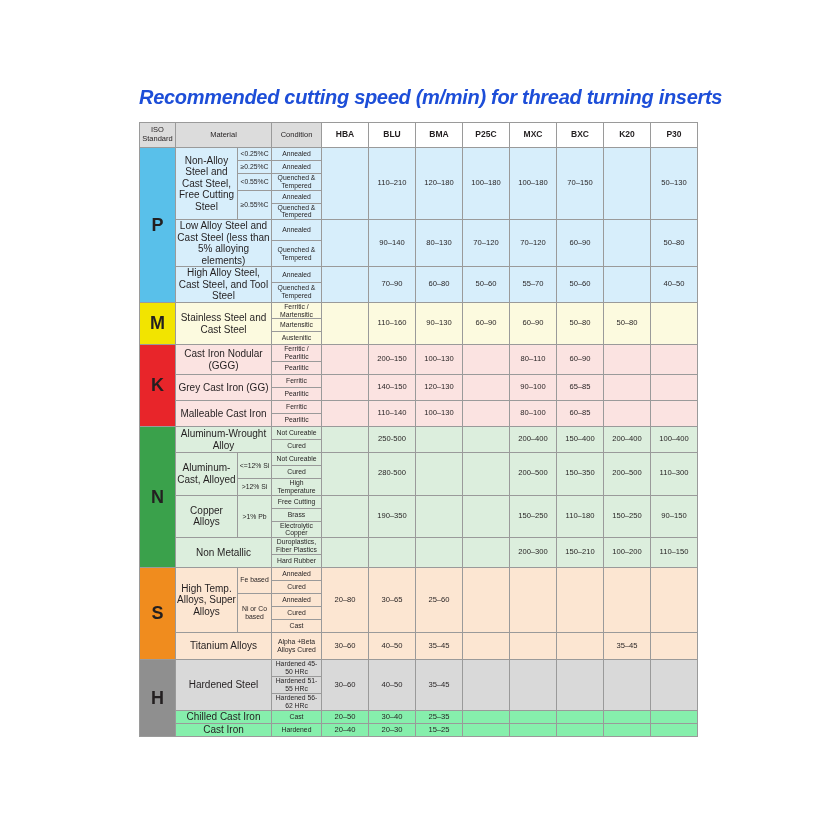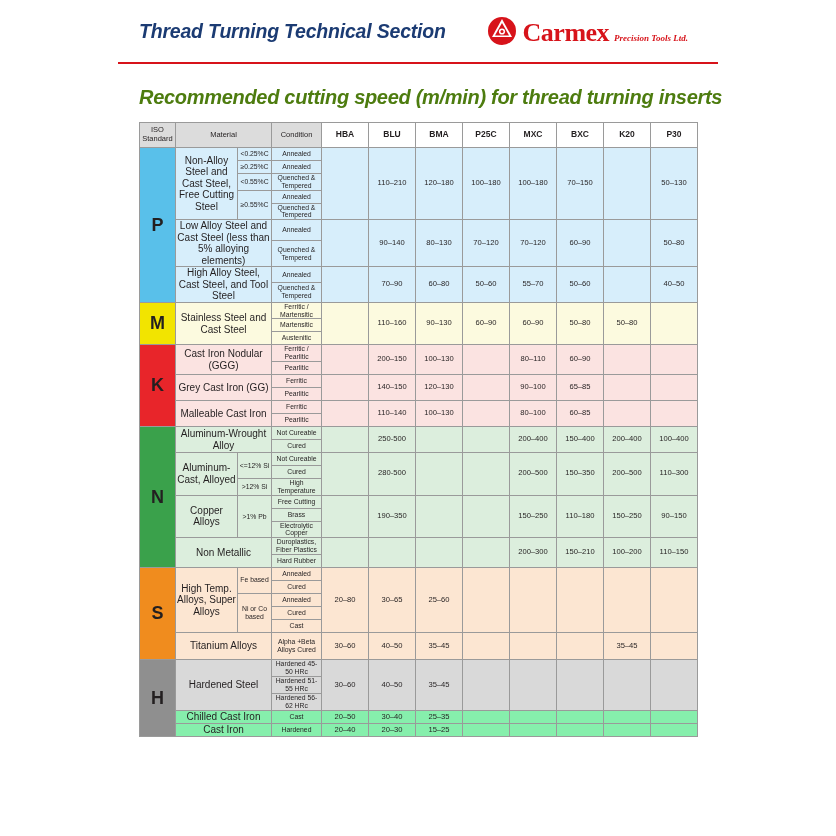--- a/index.html
+++ b/index.html
@@ -37,21 +37,21 @@
     font-family:"Liberation Serif", serif;
     padding-bottom:3px;
   }
   .header-rule{
     position:absolute;left:118px;top:62px;width:600px;height:2px;background:#d7131a;
   }
 
   
   .section-title{
     position:absolute;left:139px;top:86px;
-    font-size:20px;font-weight:bold;font-style:italic;color:#4d7c0f;
+    font-size:20px;font-weight:bold;font-style:italic;color:#1d4ed8;
     letter-spacing:-0.3px;
   }
 
   
   .tbl-wrap{position:absolute;left:139px;top:122px;width:458px;}
   table.main{
     border-collapse:collapse;
     width:558px;
     table-layout:fixed;
     font-size:7.2px;
@@ -95,37 +95,20 @@
   .f-h{background:#d9d9d9;}
   .f-w{background:#86efac;}
 
   .val{font-size:7.6px;}
 </style>
 </head>
 <body>
 
 <div class="page">
 
-  <div class="header">
-    <div class="header-title">Thread Turning Technical Section</div>
-    <div class="brand">
-      <div class="brand-mark">
-        <svg width="32" height="30" viewBox="0 0 32 30" aria-hidden="true">
-          <circle cx="16" cy="15" r="14" fill="#d7131a"></circle>
-          <path d="M16 3 L26 21 L6 21 Z" fill="#ffffff"></path>
-          <path d="M16 7 L23 19.5 L9 19.5 Z" fill="#d7131a"></path>
-          <circle cx="16" cy="15.5" r="3.1" fill="#ffffff"></circle>
-          <circle cx="16" cy="15.5" r="1.5" fill="#d7131a"></circle>
-        </svg>
-      </div>
-      <div class="brand-name">Carmex</div>
-      <div class="brand-sub">Precision Tools Ltd.</div>
-    </div>
-    <div class="header-rule"></div>
-  </div>
 
   <div class="section-title">Recommended cutting speed (m/min) for thread turning inserts</div>
 
   <div class="tbl-wrap">
     <table class="main">
       <colgroup>
         <col style="width:36px">
         <col style="width:62px">
         <col style="width:34px">
         <col style="width:50px">

